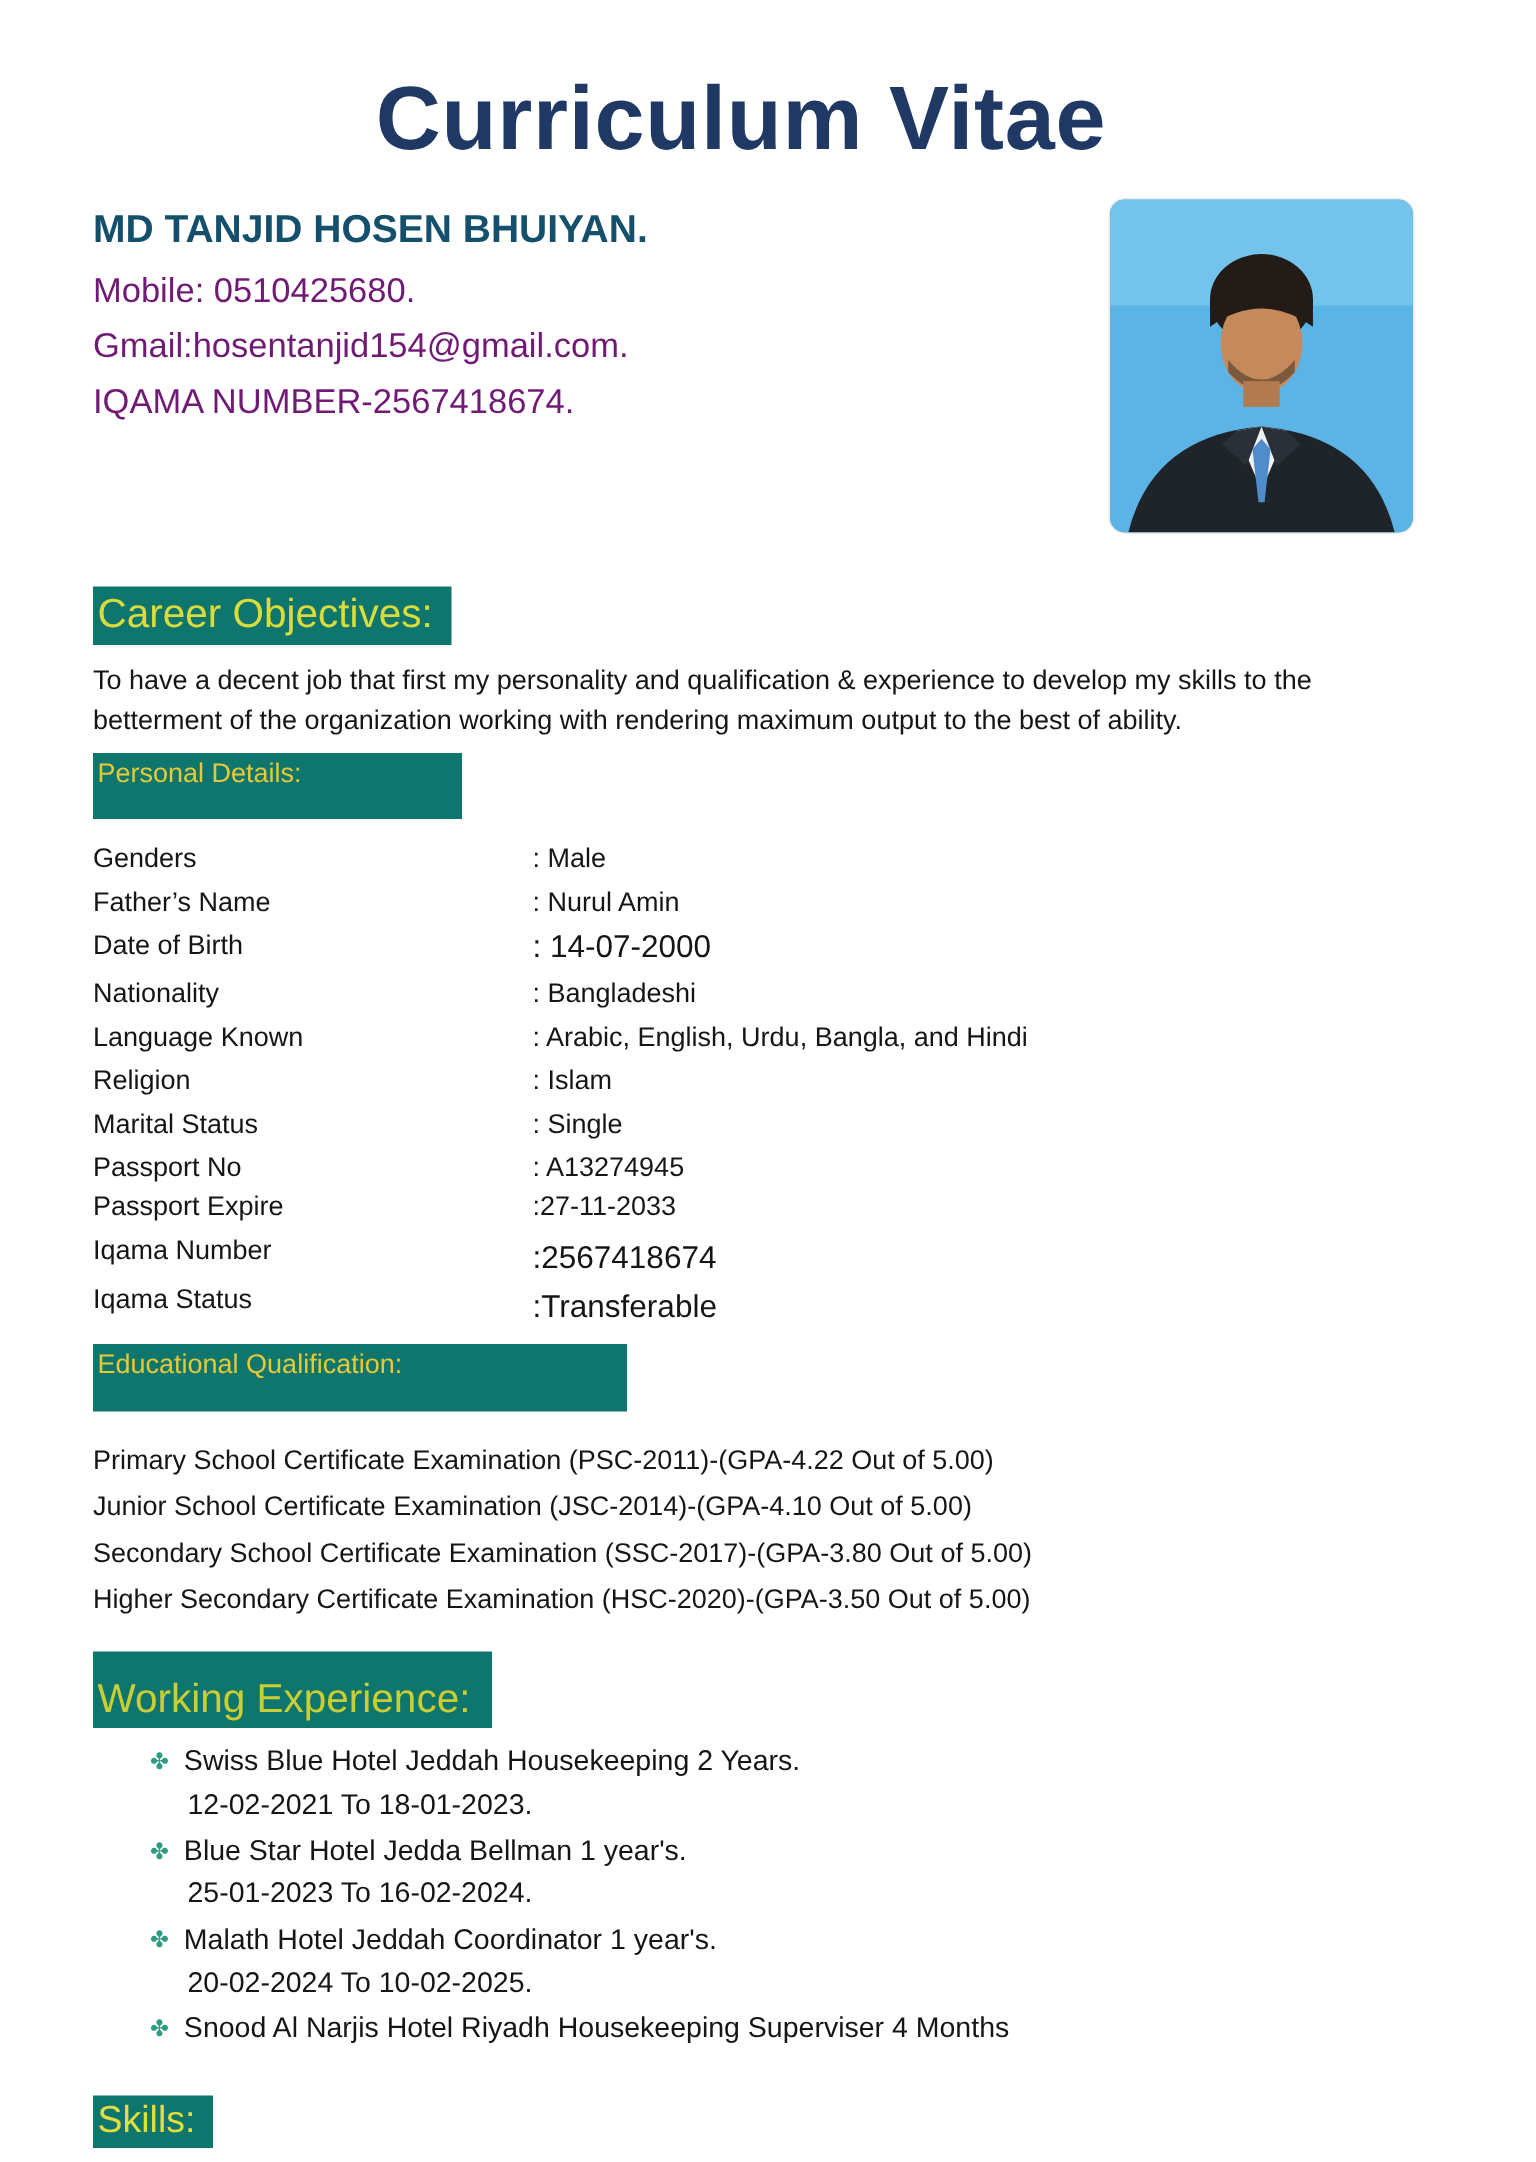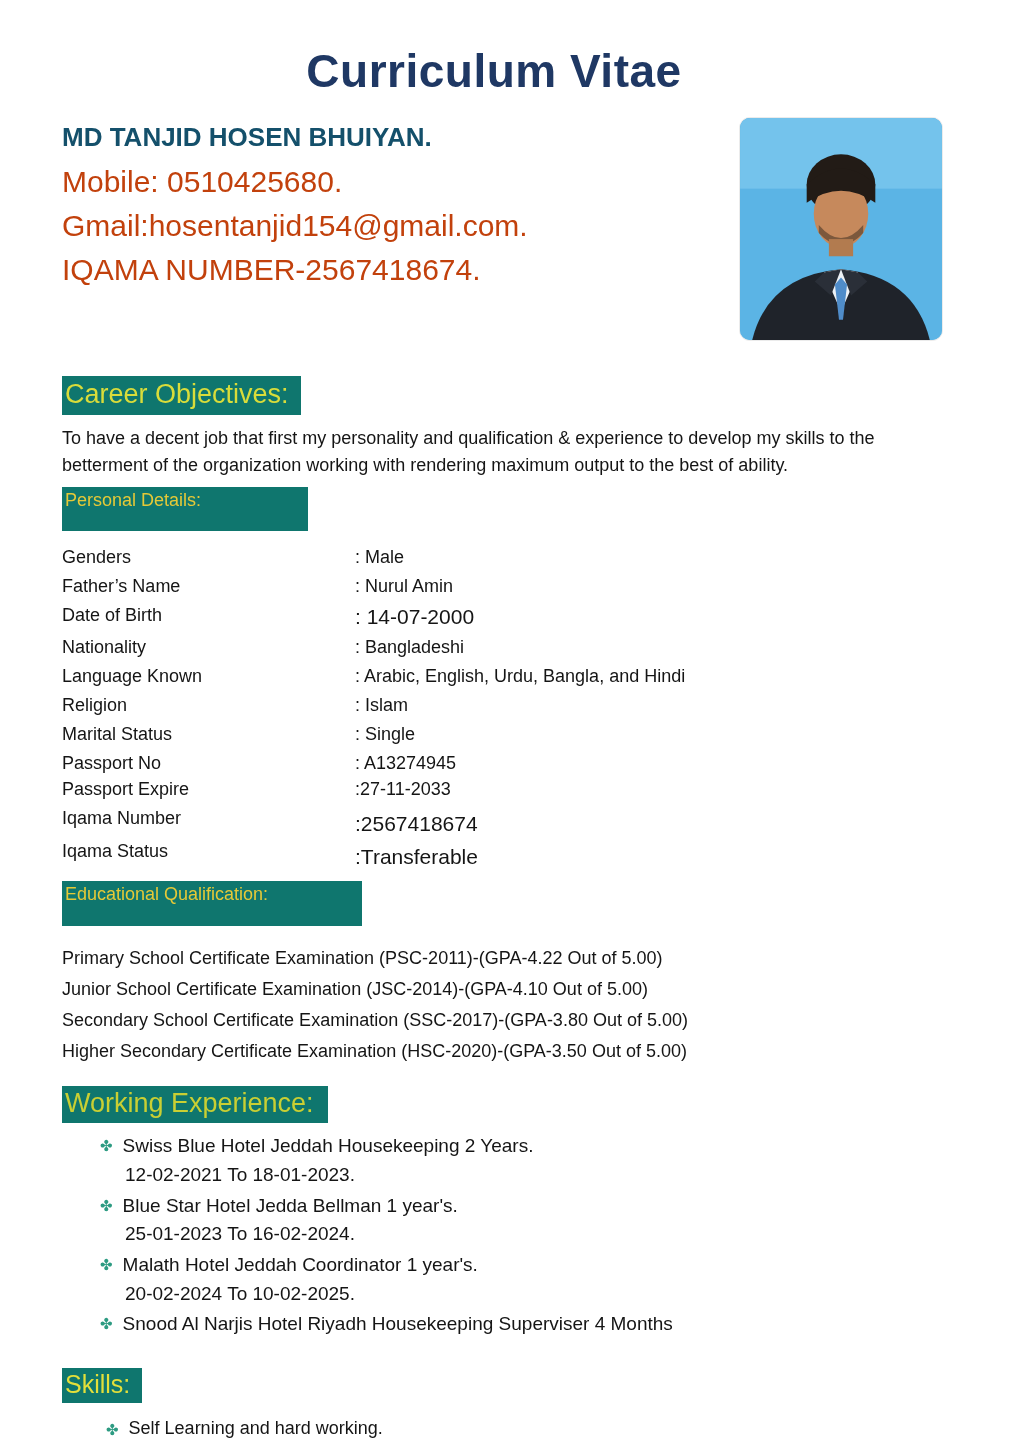--- a/index.html
+++ b/index.html
@@ -10,38 +10,38 @@
     width: 1024px;
     min-height: 1441px;
     background: #ffffff;
     padding: 18px 58px 24px 62px;
     overflow: hidden;
   }
 
   
   .title {
     text-align: center;
-    font-size: 46px;
+    font-size: 60px;
     font-weight: 600;
     color: #1F3864;
     margin: 26px 40px 24px 0;
     letter-spacing: 0.5px;
   }
 
   
   .header-row { position: relative; min-height: 230px; }
   .candidate-name {
     font-size: 26px;
     font-weight: 700;
     color: #14506B;
     margin: 4px 0 12px 0;
   }
   .contact-line {
-    font-size: 30px;
-    color: #c2410c;
+    font-size: 23px;
+    color: #701a75;
     margin-bottom: 10px;
   }
   .photo {
     position: absolute;
     top: -4px;
     right: 24px;
     width: 202px;
     height: 222px;
     border-radius: 10px;
     overflow: hidden;
@@ -66,30 +66,30 @@
   .heading.block-personal {
     display: block;
     width: 246px;
     font-size: 18px;
     color: #E5C937;
     padding: 3px 16px 20px 3px;
     margin-top: 8px;
   }
   .heading.block-edu {
     display: block;
-    width: 300px;
+    width: 356px;
     font-size: 18px;
     color: #E5C937;
     padding: 3px 8px 22px 3px;
     margin-top: 12px;
   }
   .heading.work {
     font-size: 27px;
     color: #C9CF33;
-    padding: 2px 14px 4px 3px;
+    padding: 16px 14px 4px 3px;
     margin-top: 14px;
   }
   .heading.skills {
     font-size: 25px;
     color: #E3DF3A;
     padding: 2px 12px 4px 3px;
     margin-top: 26px;
   }
 
   .body-text {

